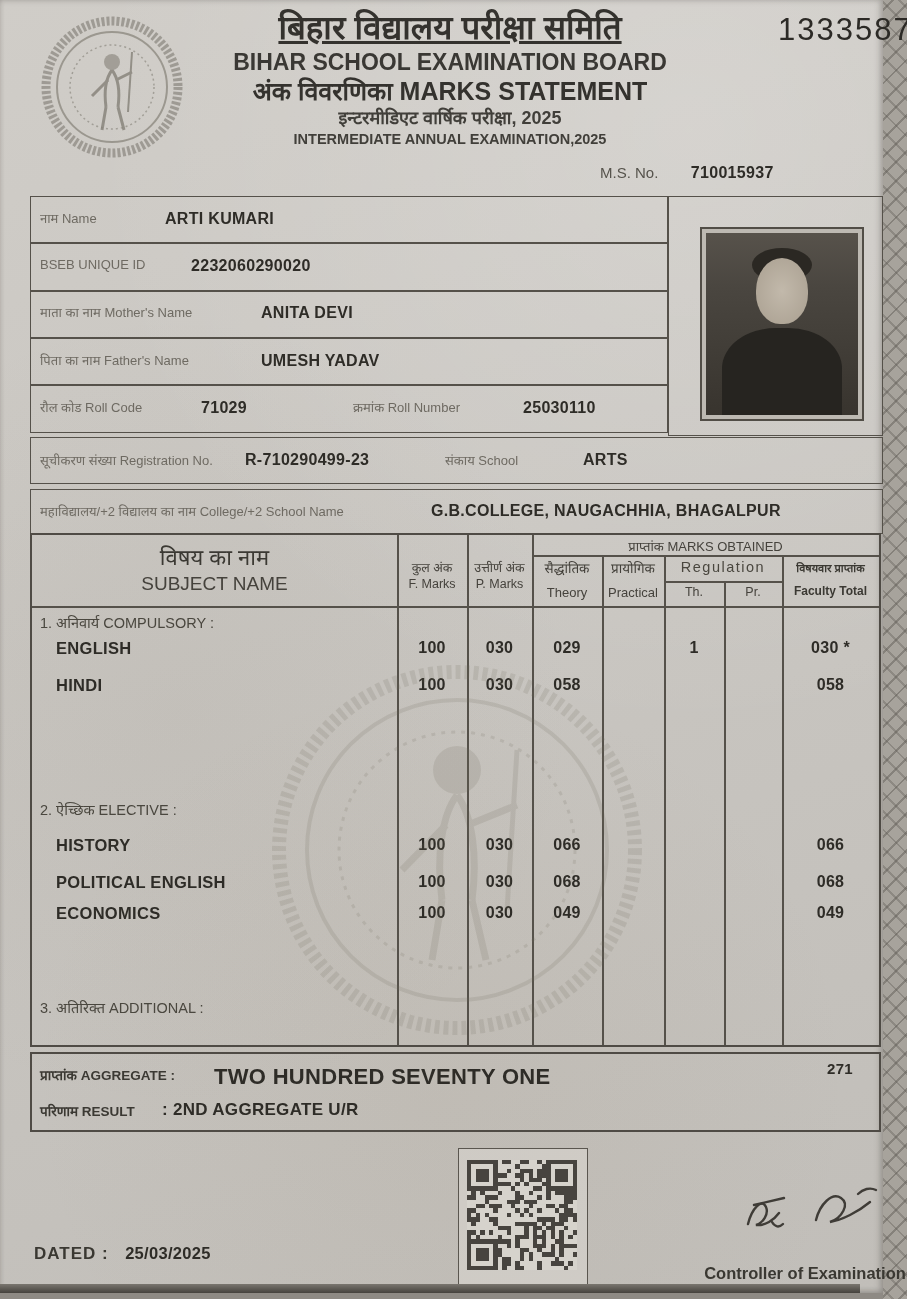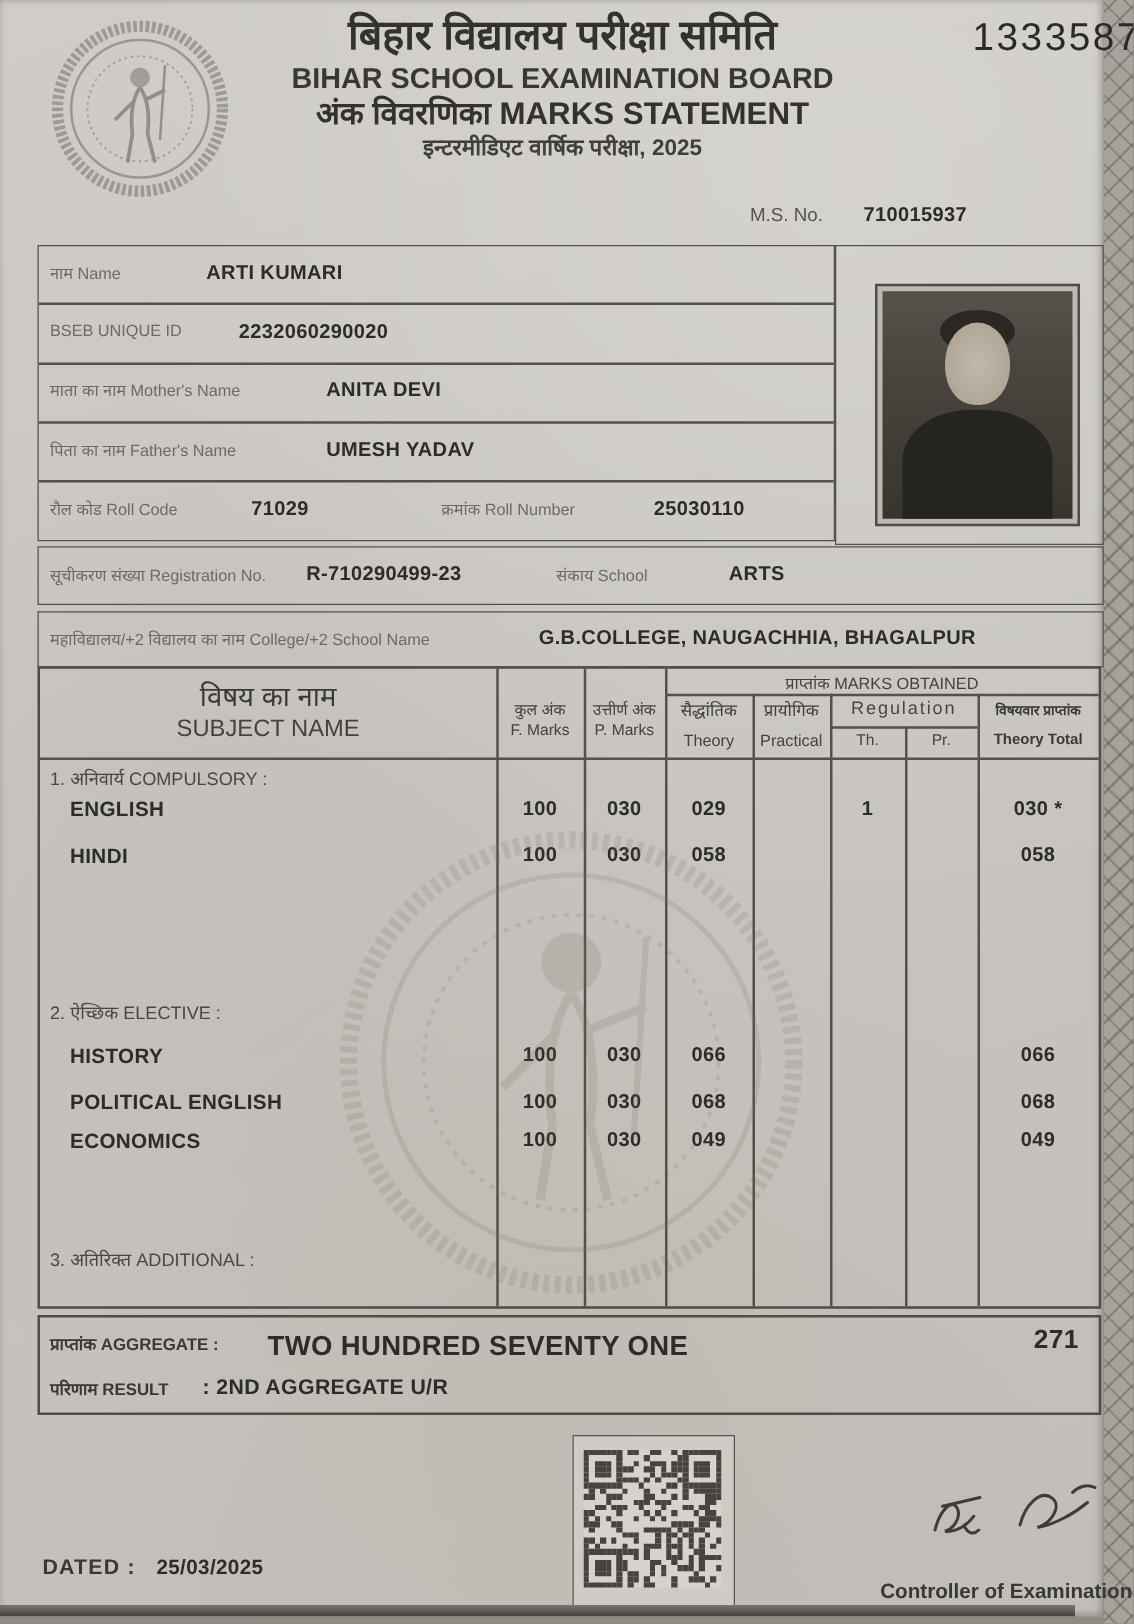--- a/index.html
+++ b/index.html
@@ -64,24 +64,25 @@
           <circle cx="84" cy="50" r="8" fill="#8a867d" stroke="none"></circle>
           <path d="M84 58 C78 66 76 80 78 95 M84 58 C90 66 92 80 90 95"></path>
           <path d="M78 95 L74 118 M90 95 L96 118"></path>
           <path d="M80 68 L64 84 M88 68 L104 60"></path>
           <path d="M104 40 L100 100" stroke-width="2"></path>
         </g>
       </g>
     </svg>
 
     <div class="abs center" style="left:150px;top:8px;width:600px;">
-      <div class="hdr-hi" style="font-size:33px;line-height:40px;">बिहार विद्यालय परीक्षा समिति</div>
+      <div class="hdr-hi" style="font-size:33px;line-height:40px;text-decoration:underline;">बिहार विद्यालय परीक्षा समिति</div>
       <div class="hdr-hi" style="font-size:23px;line-height:28px;color:#3a3834;">BIHAR SCHOOL EXAMINATION BOARD</div>
       <div class="hdr-hi" style="font-size:25px;line-height:31px;">अंक विवरणिका MARKS STATEMENT</div>
       <div class="hdr-hi" style="font-size:18px;line-height:23px;color:#413f3a;">इन्टरमीडिएट वार्षिक परीक्षा, 2025</div>
+      <div class="hdr-hi" style="font-size:14.5px;line-height:19px;color:#413f3a;">INTERMEDIATE ANNUAL EXAMINATION,2025</div>
     </div>
 
     <div class="abs" style="left:778px;top:12px;font-size:31px;color:#2c2a26;letter-spacing:2px;">1333587</div>
 
     <div class="abs" style="left:600px;top:164px;width:260px;">
       <span class="lbl" style="font-size:15px;color:#56534c;">M.S. No.</span>
       <span class="val" style="margin-left:28px;">710015937</span>
     </div>
 
     <div class="box" style="left:30px;top:196px;width:636px;height:235px;">
@@ -161,21 +162,21 @@
       <div class="abs center" style="left:500px;top:24px;width:70px;font-size:13.5px;color:#43403a;">सैद्धांतिक</div>
       <div class="abs center" style="left:500px;top:50px;width:70px;font-size:13px;color:#45423c;">Theory</div>
       <div class="abs center" style="left:570px;top:24px;width:62px;font-size:13.5px;color:#43403a;">प्रायोगिक</div>
       <div class="abs center" style="left:570px;top:50px;width:62px;font-size:13px;color:#45423c;">Practical</div>
 
       <div class="abs center" style="left:632px;top:24px;width:118px;font-size:14.5px;letter-spacing:1.5px;color:#4a473f;">Regulation</div>
       <div class="abs center" style="left:632px;top:50px;width:60px;font-size:12.5px;color:#45423c;">Th.</div>
       <div class="abs center" style="left:692px;top:50px;width:58px;font-size:12.5px;color:#45423c;">Pr.</div>
 
       <div class="abs center small-bold" style="left:750px;top:25px;width:97px;font-size:11px;">विषयवार प्राप्तांक</div>
-      <div class="abs center small-bold" style="left:750px;top:49px;width:97px;font-size:12px;">Theory Total</div>
+      <div class="abs center small-bold" style="left:750px;top:49px;width:97px;font-size:12px;">Faculty Total</div>
 
       <div class="abs" style="left:8px;top:77px;font-size:14.5px;color:#4a473f;">1.  अनिवार्य  COMPULSORY :</div>
 
       <div class="abs" style="left:0;top:104px;width:847px;height:26px;">
         <span class="abs val" style="left:24px;font-size:16.5px;">ENGLISH</span>
         <span class="abs val center" style="left:365px;width:70px;">100</span>
         <span class="abs val center" style="left:435px;width:65px;">030</span>
         <span class="abs val center" style="left:500px;width:70px;">029</span>
         <span class="abs val center" style="left:570px;width:62px;"></span>
         <span class="abs val center" style="left:632px;width:60px;">1</span>
@@ -240,21 +241,21 @@
           <path d="M180 245 L170 305 M210 245 L224 305"></path>
           <path d="M184 170 L140 215 M206 170 L255 150"></path>
           <path d="M255 95 L245 255" stroke-width="5"></path>
         </g>
       </g>
     </svg>
 
     <div class="abs" style="left:30px;top:1052px;width:851px;height:80px;border:2px solid #4f4b45;box-sizing:border-box;">
       <span class="abs small-bold" style="left:8px;top:12px;font-size:13.5px;">प्राप्तांक   AGGREGATE :</span>
       <span class="abs val" style="left:144px;top:10px;font-size:22px;margin-left:38px;">TWO HUNDRED SEVENTY ONE</span>
-      <span class="abs val" style="left:795px;top:6px;font-size:21px;">271</span>
+      <span class="abs val" style="left:795px;top:6px;font-size:15px;">271</span>
       <span class="abs small-bold" style="left:8px;top:48px;font-size:13.5px;">परिणाम  RESULT</span>
       <span class="abs val" style="left:130px;top:46px;font-size:17px;">:   2ND AGGREGATE  U/R</span>
     </div>
 
     <div class="qr-border" style="left:458px;top:1148px;width:128px;height:136px;"></div>
     <div class="qr" style="left:467px;top:1160px;width:110px;height:110px;">
         <i style="left:0px;top:0px;width:4.4px;height:4.4px"></i>
         <i style="left:4.4px;top:0px;width:4.4px;height:4.4px"></i>
         <i style="left:8.8px;top:0px;width:4.4px;height:4.4px"></i>
         <i style="left:13.200000000000001px;top:0px;width:4.4px;height:4.4px"></i>

